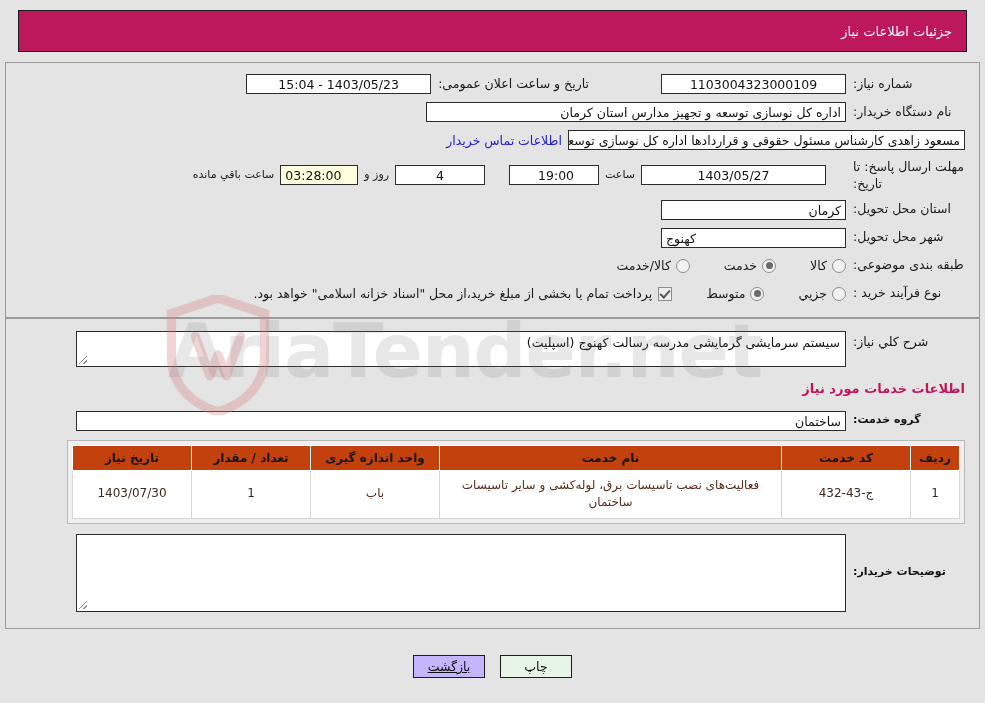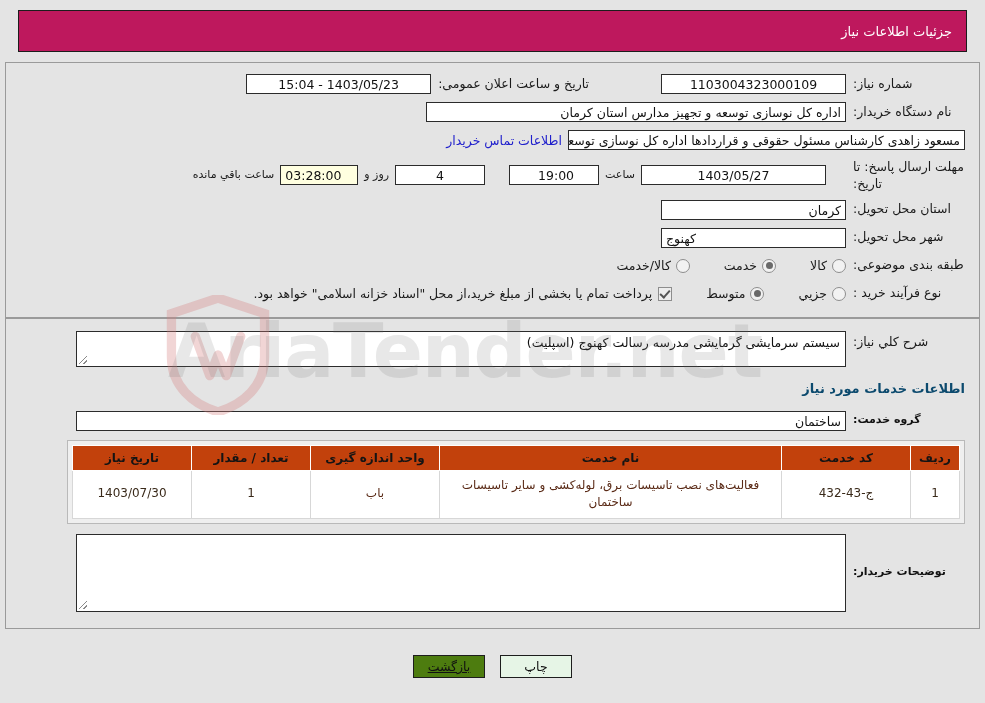--- a/index.html
+++ b/index.html
@@ -223,21 +223,21 @@
     background:
       linear-gradient(135deg, transparent 44%, #8a8a8a 44%, #8a8a8a 56%, transparent 56%),
       linear-gradient(135deg, transparent 74%, #8a8a8a 74%, #8a8a8a 86%, transparent 86%);
   }
   .ta-desc { width: 770px; height: 36px; }
   .ta-notes { width: 770px; height: 78px; }
 
   .section-title {
     font-size: 13px;
     font-weight: bold;
-    color: #0c4a6e;
+    color: #be185d;
     text-align: right;
     margin: 14px 0 14px 0;
   }
 
   .lbl-bold {
     font-size: 11px;
     font-weight: bold;
     color: #111;
   }
 
@@ -290,21 +290,21 @@
     border: 1px solid #1d1d1d;
     font-size: 12.5px;
     color: #111;
     padding: 3px 0;
     width: 72px;
     text-align: center;
     cursor: pointer;
     box-sizing: border-box;
   }
   .btn-print  { background: #e6f5e6; }
-  .btn-back   { background: #4d7c0f; text-decoration: underline; }
+  .btn-back   { background: #c4b5fd; text-decoration: underline; }
 </style>
 </head>
 <body>
 
 <div id="page">
 
   <div class="titlebar">
     <span>جزئیات اطلاعات نیاز</span>
   </div>
 

